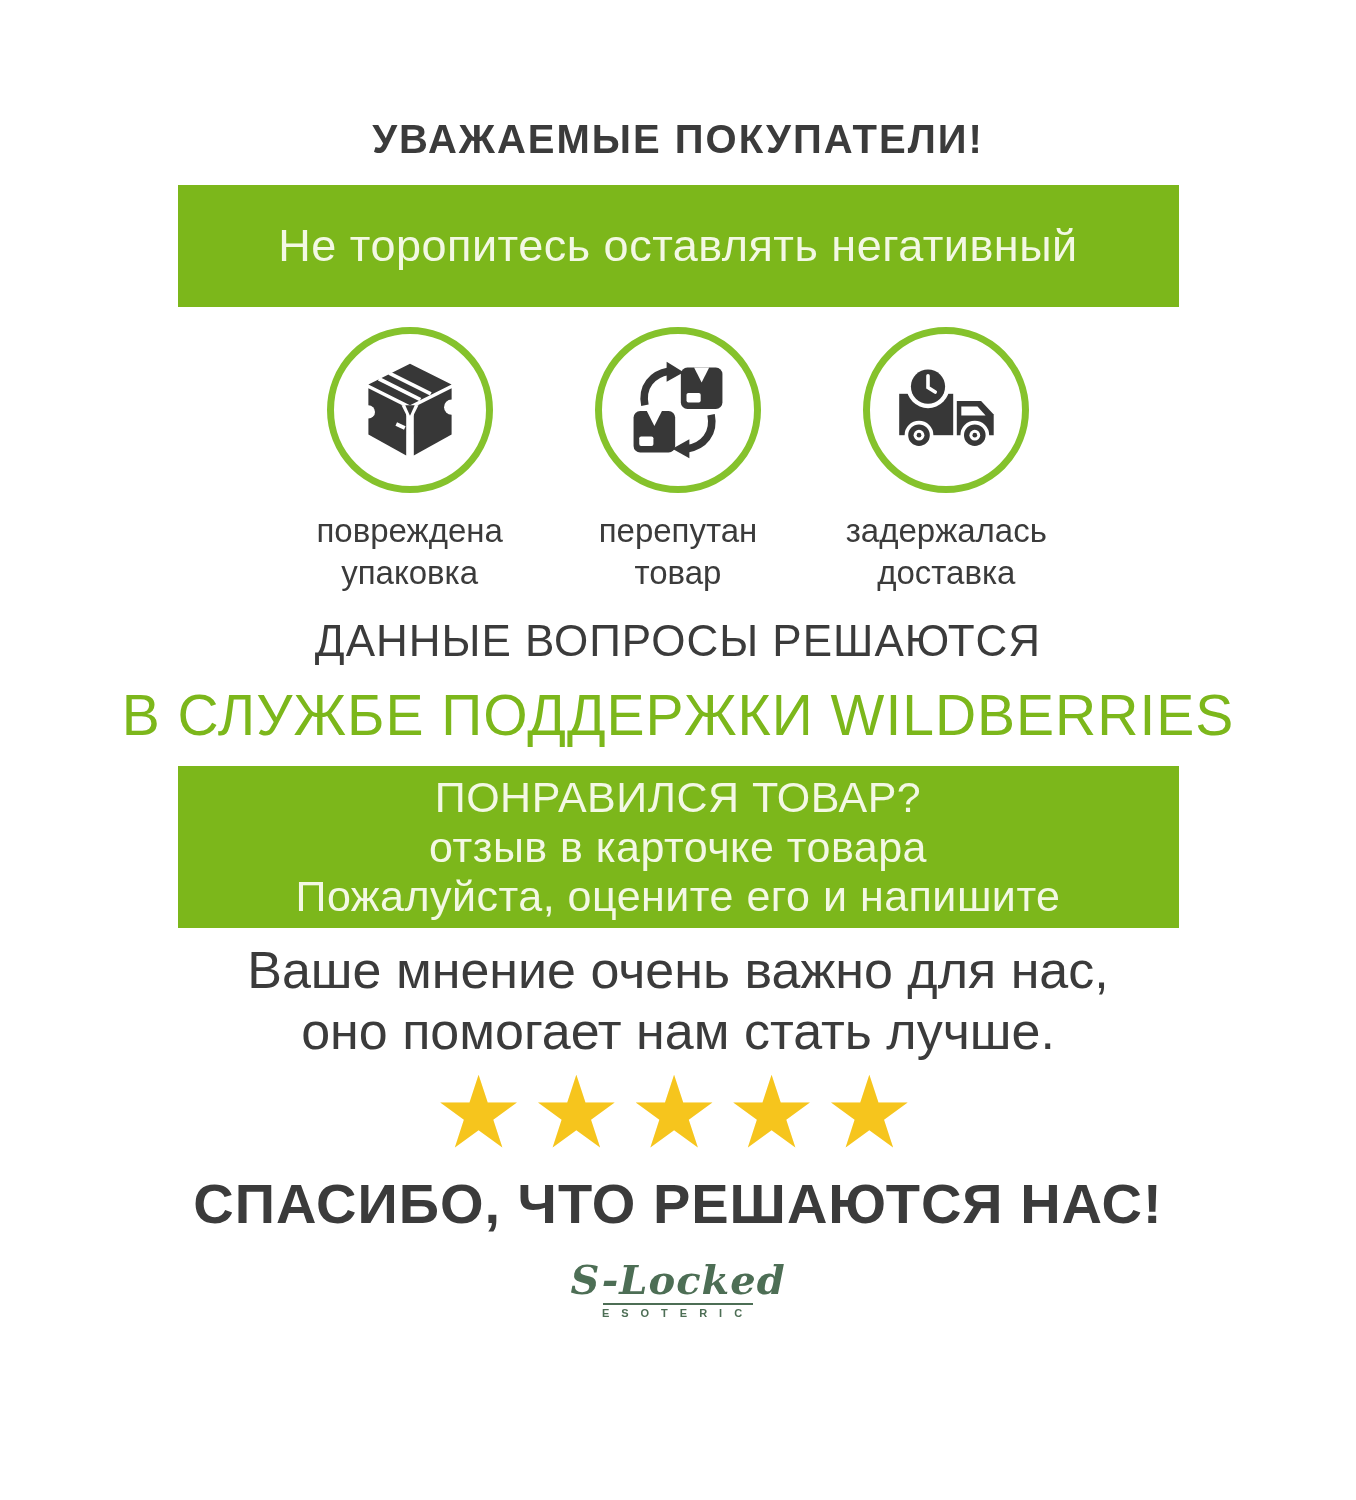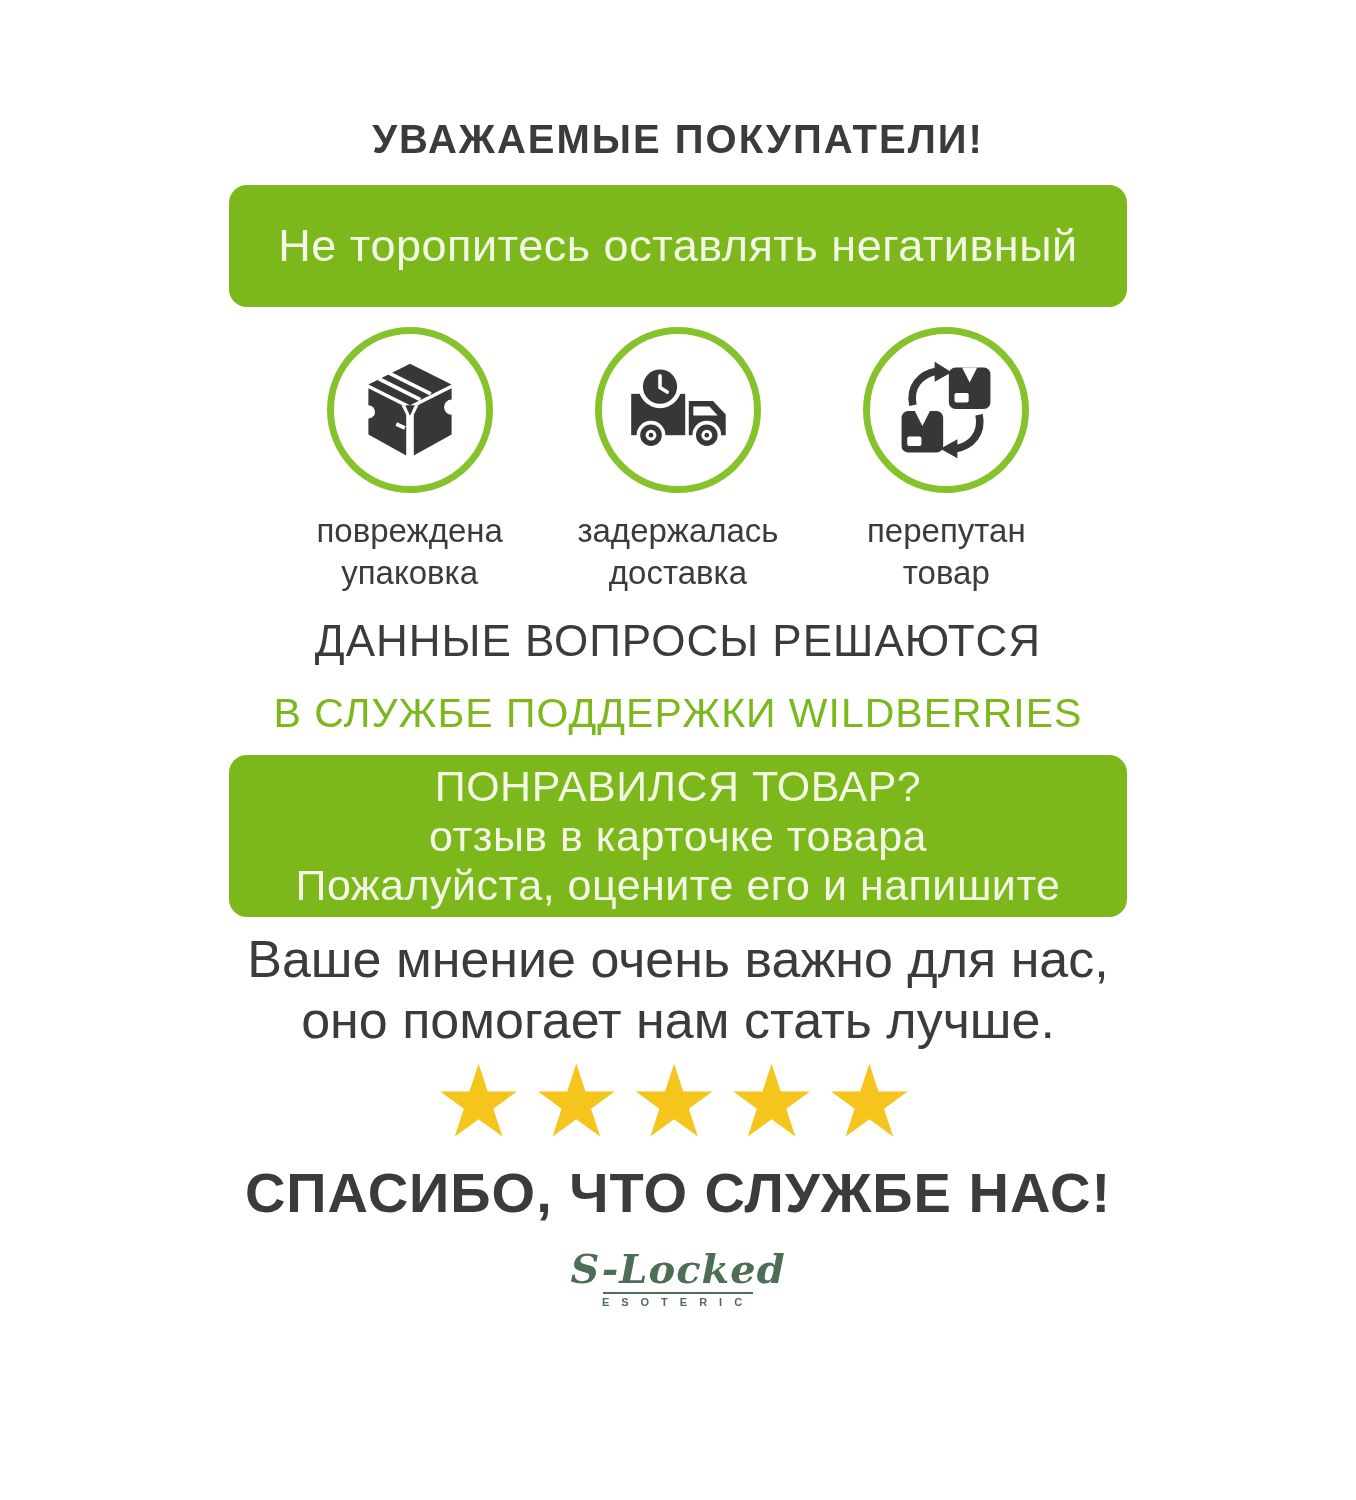--- a/index.html
+++ b/index.html
@@ -27,30 +27,29 @@
   .poster-title{
     padding-top:119px;
     text-align:center;
     font-size:40px;
     font-weight:bold;
     letter-spacing:2px;
     color:var(--dark);
     line-height:1;
   }
   .banner{
-    width:898px;
+    width:1001px;
     margin:26px auto 12px;
     background:var(--green);
     color:var(--banner-text);
     display:flex;
     flex-direction:column;
     justify-content:center;
     align-items:center;
     text-align:center;
-    border-radius:18px;
   }
   .banner-1{ height:122px; font-size:45px; line-height:1.22; letter-spacing:0.5px; }
   .banner-2{ height:162px; font-size:43px; line-height:1.06; margin-top:18px; letter-spacing:0.5px; }
   .banner-2 .b2-line{ padding:2px 0; }
   .reasons-row{
     width:780px;
     margin:20px auto 0;
     display:flex;
     justify-content:space-between;
     gap:25px;
@@ -72,21 +71,21 @@
   }
   .reason-label{
     margin-top:17px;
     font-size:33px;
     line-height:1.28;
     text-align:center;
     color:var(--dark);
   }
   .support-note{ margin-top:22px; text-align:center; }
   .support-dark{ font-size:44px; letter-spacing:1px; color:var(--dark); }
-  .support-green{ font-size:41px; letter-spacing:1px; color:var(--green); margin-top:24px; }
+  .support-green{ font-size:57px; letter-spacing:1px; color:var(--green); margin-top:16px; }
   .opinion{
     margin-top:12px;
     text-align:center;
     font-size:52px;
     line-height:1.16;
     color:var(--dark);
   }
   .stars-row{
     margin-top:2px;
     text-align:center;
@@ -153,20 +152,41 @@
           <polygon points="50,50 60,50 55,61" fill="#373737"></polygon>
           <circle cx="99" cy="52" r="8" fill="#ffffff"></circle>
           <circle cx="11" cy="57" r="7" fill="#ffffff"></circle>
           <rect x="40" y="70" width="10" height="4" fill="#ffffff" transform="rotate(25 45 72)"></rect>
           <rect x="28" y="94" width="4" height="9" fill="#ffffff"></rect>
         </svg>
       </div>
       <div class="reason-label">
         <span>повреждена</span><br>
         <span>упаковка</span>
+      </div>
+    </div>
+
+    <div class="reason">
+      <div class="reason-circle">
+        <svg class="icon-svg" width="104" height="104" viewBox="0 0 110 110" aria-hidden="true">
+          <rect x="58" y="10" width="44" height="44" rx="7" fill="#373737"></rect>
+          <polygon points="72,10 88,10 80,26" fill="#ffffff"></polygon>
+          <rect x="64" y="37" width="15" height="10" rx="2" fill="#ffffff"></rect>
+          <rect x="8" y="56" width="44" height="44" rx="7" fill="#373737"></rect>
+          <polygon points="22,56 38,56 30,72" fill="#ffffff"></polygon>
+          <rect x="14" y="83" width="15" height="10" rx="2" fill="#ffffff"></rect>
+          <path d="M 20,50 C 16,30 28,17 45,14" fill="none" stroke="#373737" stroke-width="8"></path>
+          <polygon points="43,4 61,15 43,25" fill="#373737"></polygon>
+          <path d="M 90,60 C 94,80 82,93 65,96" fill="none" stroke="#373737" stroke-width="8"></path>
+          <polygon points="67,86 49,96 67,106" fill="#373737"></polygon>
+        </svg>
+      </div>
+      <div class="reason-label">
+        <span>перепутан</span><br>
+        <span>товар</span>
       </div>
     </div>
 
     <div class="reason">
       <div class="reason-circle">
         <svg class="icon-svg" width="108" height="100" viewBox="0 0 120 100" aria-hidden="true">
           <rect x="8" y="32" width="60" height="46" fill="#373737"></rect>
           <circle cx="40" cy="24" r="24" fill="#ffffff"></circle>
           <circle cx="40" cy="24" r="19" fill="#373737"></circle>
           <path d="M 40,12 L 40,25 L 48,30" fill="none" stroke="#ffffff" stroke-width="4" stroke-linecap="round"></path>
@@ -179,41 +199,20 @@
           <circle cx="92" cy="78" r="6" fill="#ffffff"></circle>
           <circle cx="92" cy="78" r="2.6" fill="#373737"></circle>
         </svg>
       </div>
       <div class="reason-label">
         <span>задержалась</span><br>
         <span>доставка</span>
       </div>
     </div>
 
-    <div class="reason">
-      <div class="reason-circle">
-        <svg class="icon-svg" width="104" height="104" viewBox="0 0 110 110" aria-hidden="true">
-          <rect x="58" y="10" width="44" height="44" rx="7" fill="#373737"></rect>
-          <polygon points="72,10 88,10 80,26" fill="#ffffff"></polygon>
-          <rect x="64" y="37" width="15" height="10" rx="2" fill="#ffffff"></rect>
-          <rect x="8" y="56" width="44" height="44" rx="7" fill="#373737"></rect>
-          <polygon points="22,56 38,56 30,72" fill="#ffffff"></polygon>
-          <rect x="14" y="83" width="15" height="10" rx="2" fill="#ffffff"></rect>
-          <path d="M 20,50 C 16,30 28,17 45,14" fill="none" stroke="#373737" stroke-width="8"></path>
-          <polygon points="43,4 61,15 43,25" fill="#373737"></polygon>
-          <path d="M 90,60 C 94,80 82,93 65,96" fill="none" stroke="#373737" stroke-width="8"></path>
-          <polygon points="67,86 49,96 67,106" fill="#373737"></polygon>
-        </svg>
-      </div>
-      <div class="reason-label">
-        <span>перепутан</span><br>
-        <span>товар</span>
-      </div>
-    </div>
-
   </div>
 
   <div class="support-note">
     <div class="support-dark">ДАННЫЕ ВОПРОСЫ РЕШАЮТСЯ</div>
     <div class="support-green">В СЛУЖБЕ ПОДДЕРЖКИ WILDBERRIES</div>
   </div>
 
   <div class="banner banner-2">
     <div class="b2-line">ПОНРАВИЛСЯ ТОВАР?</div>
     <div class="b2-line">отзыв в карточке товара</div>
@@ -222,21 +221,21 @@
 
   <div class="opinion">
     <div>Ваше мнение очень важно для нас,</div>
     <div>оно помогает нам стать лучше.</div>
   </div>
 
   <div class="stars-row">
     <span class="star">★</span><span class="star">★</span><span class="star">★</span><span class="star">★</span><span class="star">★</span>
   </div>
 
-  <div class="thanks-line">СПАСИБО, ЧТО СЛУЖБЕ НАС!</div>
+  <div class="thanks-line">СПАСИБО, ЧТО РЕШАЮТСЯ НАС!</div>
 
   <div class="brand-logo">
     <div class="logo-script">S-Locked</div>
     <div class="logo-rule"></div>
     <div class="logo-sub">ESOTERIC</div>
   </div>
 
 </div>
 
 </body></html>

